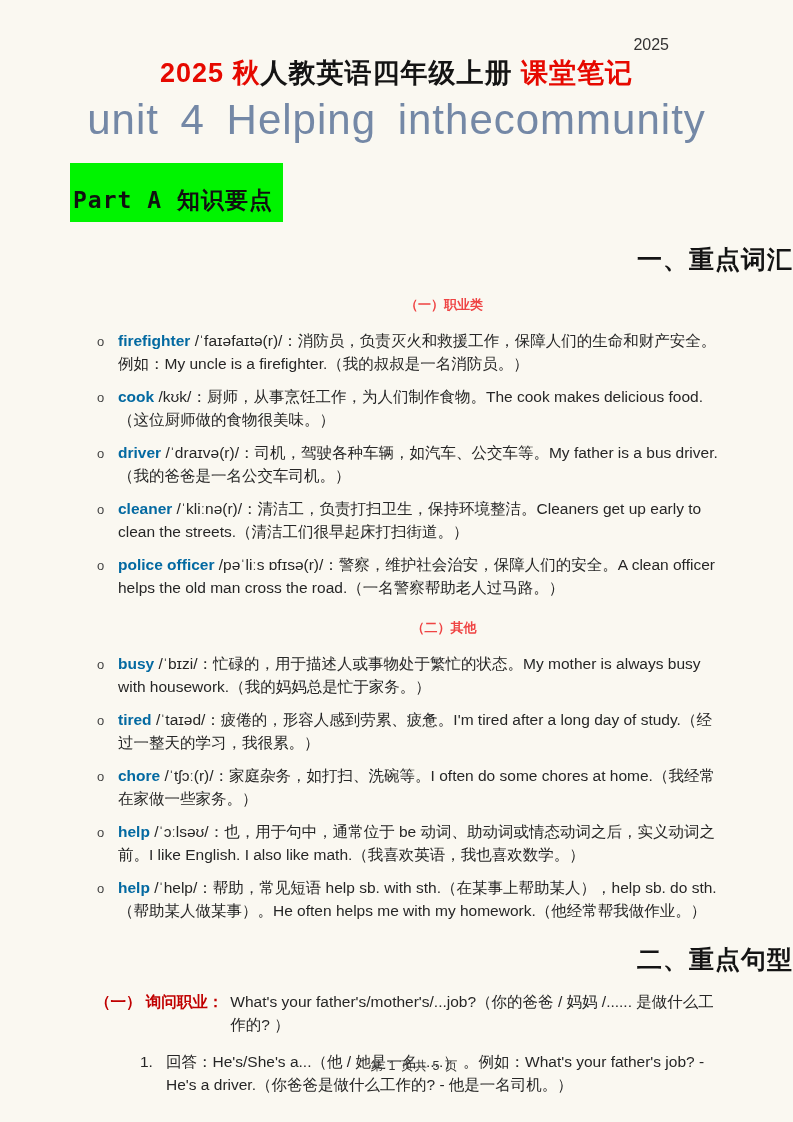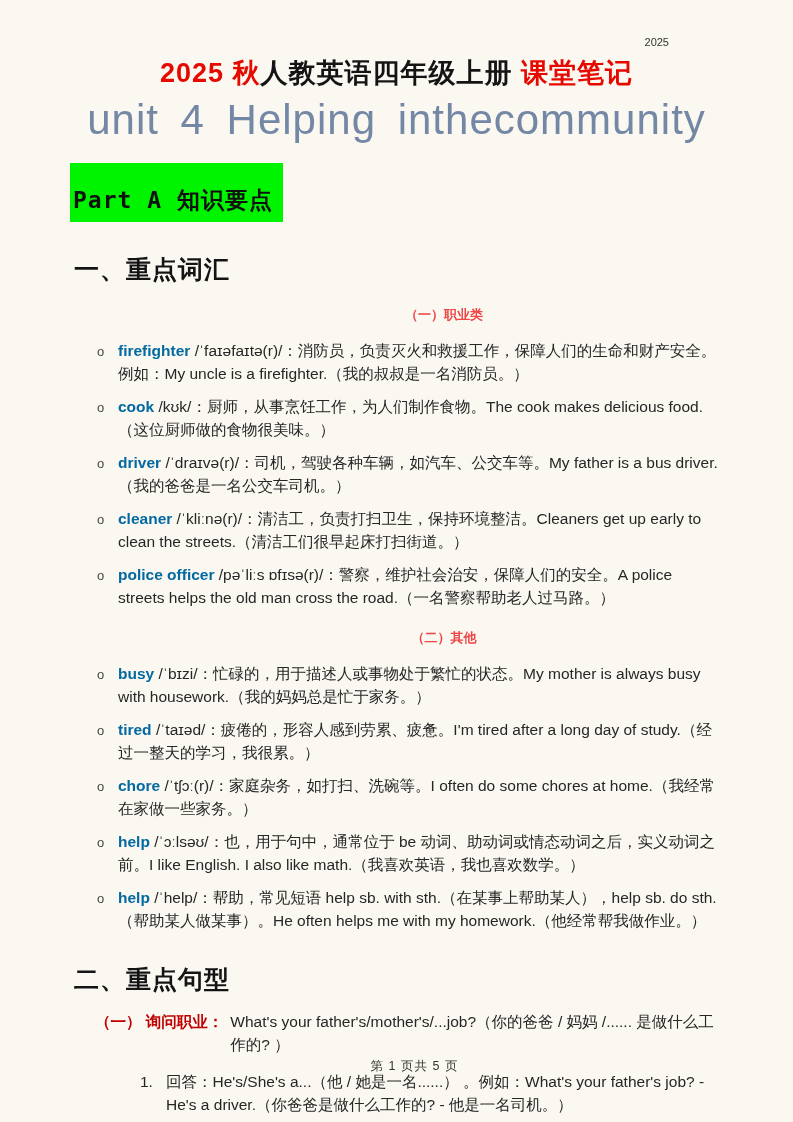--- a/index.html
+++ b/index.html
@@ -6,21 +6,21 @@
   body {
     width: 793px; height: 1122px;
     background: #faf8f1;
     font-family: "Liberation Sans", "DejaVu Sans", sans-serif;
     color: #262626;
     position: relative;
     overflow: hidden;
   }
   .corner-year {
     position: absolute; top: 36px; right: 124px;
-    font-size: 11px; color: #333;
+    font-size: 16px; color: #333;
   }
   .main-title {
     padding-top: 54px;
     text-align: center;
     font-size: 27px; font-weight: bold;
     letter-spacing: 1px;
     line-height: 38px;
     color: #141414;
   }
   .main-title .red { color: #e60900; }
@@ -38,26 +38,27 @@
     display: inline-block;
     background: #00f400;
     font-family: "DejaVu Sans Mono", "Liberation Mono", monospace;
     font-size: 23px;
     font-weight: 600;
     color: #101010;
     padding: 22px 10px 6px 3px;
     letter-spacing: 1px;
   }
   .section-heading {
-    margin: 31px 0 0 74px;
+    margin: 21px 0 0 74px;
     font-size: 25px;
     font-weight: 900;
     color: #141414;
     line-height: 33px;
     letter-spacing: 1px;
+    text-align: right;
   }
   .subsection-heading {
     margin: 18px 0 0 95px;
     font-size: 13px;
     font-weight: bold;
     color: #ef4444;
     line-height: 22px;
     text-align: center;
   }
   ul.vocab-list {
@@ -133,21 +134,21 @@
     <li>
       <span class="bullet">o</span><span class="vocab-word">cook</span><span> /kʊk/：厨师，从事烹饪工作，为人们制作食物。The cook makes delicious food.（这位厨师做的食物很美味。）</span>
     </li>
     <li>
       <span class="bullet">o</span><span class="vocab-word">driver</span><span> /ˈdraɪvə(r)/：司机，驾驶各种车辆，如汽车、公交车等。My father is a bus driver.（我的爸爸是一名公交车司机。）</span>
     </li>
     <li>
       <span class="bullet">o</span><span class="vocab-word">cleaner</span><span> /ˈkliːnə(r)/：清洁工，负责打扫卫生，保持环境整洁。Cleaners get up early to clean the streets.（清洁工们很早起床打扫街道。）</span>
     </li>
     <li>
-      <span class="bullet">o</span><span class="vocab-word">police officer</span><span> /pəˈliːs ɒfɪsə(r)/：警察，维护社会治安，保障人们的安全。A police streets helps the old man cross the road.（一名警察帮助老人过马路。）</span>
+      <span class="bullet">o</span><span class="vocab-word">police officer</span><span> /pəˈliːs ɒfɪsə(r)/：警察，维护社会治安，保障人们的安全。A clean officer helps the old man cross the road.（一名警察帮助老人过马路。）</span>
     </li>
   </ul>
 
   <div class="subsection-heading">（二）其他</div>
 
   <ul class="vocab-list">
     <li>
       <span class="bullet">o</span><span class="vocab-word">busy</span><span> /ˈbɪzi/：忙碌的，用于描述人或事物处于繁忙的状态。My mother is always busy with housework.（我的妈妈总是忙于家务。）</span>
     </li>
     <li>

